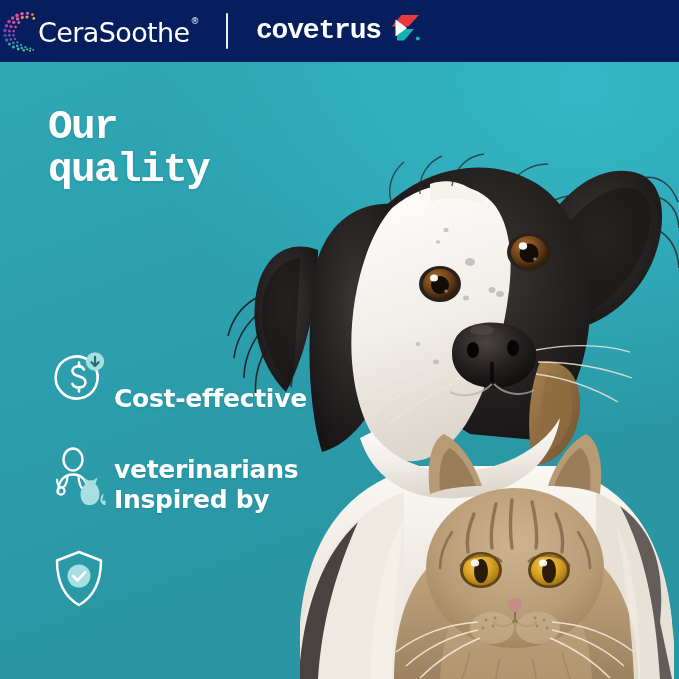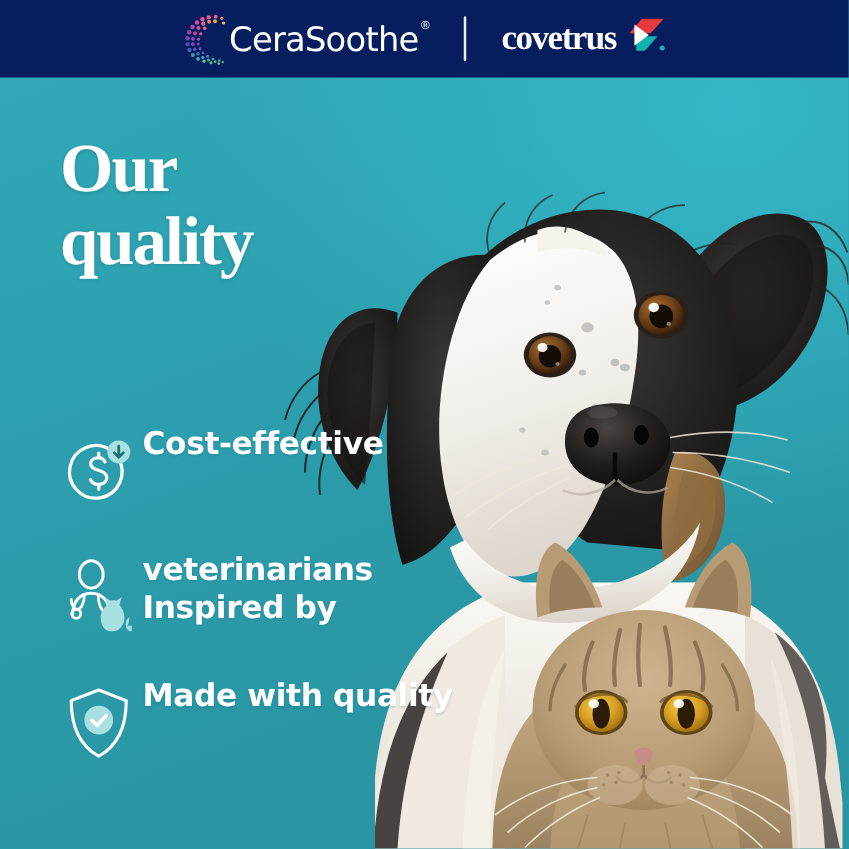--- a/index.html
+++ b/index.html
@@ -9,68 +9,68 @@
     overflow:hidden;background:#2a9aa8;
   }
   #ad{
     position:relative;width:679px;height:679px;overflow:hidden;
   }
 
   
   .logobar{
     position:absolute;left:0;top:0;width:679px;height:62px;
     background:#061d5e;
-    display:flex;align-items:center;justify-content:center;
+    display:flex;align-items:center;justify-content:flex-start;
     z-index:40;
   }
   .brandwrap{display:flex;align-items:center;gap:0;}
   .cerasoothe{display:flex;align-items:center;position:relative;}
   .swirl{position:relative;width:44px;height:44px;margin-right:-6px;}
   .swirl svg{display:block;}
   .cs-word{
     color:#ffffff;font-size:27px;letter-spacing:-0.6px;
     font-weight:400;line-height:1;position:relative;top:1px;
     font-family:"DejaVu Sans", sans-serif;
   }
   .cs-reg{font-size:9px;vertical-align:super;position:relative;top:-8px;left:1px;}
   .divider{
     width:2px;height:36px;background:#ffffff;opacity:.92;
     margin:0 28px;border-radius:1px;
   }
   .covetrus{display:flex;align-items:center;}
   .cov-word{
     color:#ffffff;font-size:28px;font-weight:bold;letter-spacing:-1.2px;
-    line-height:1;font-family:Liberation Serif, serif;
+    line-height:1;font-family:Liberation Mono, monospace;
   }
   .cov-mark{margin-left:7px;display:block;}
 
   
   .bg{
     position:absolute;left:0;top:62px;width:679px;height:617px;
     background:
       radial-gradient(ellipse 700px 560px at 86% 4%, #34b7c6 0%, rgba(52,183,198,0) 62%),
       linear-gradient(160deg, #30a8b5 0%, #2c9ead 38%, #2a96a4 72%, #2a94a2 100%);
     z-index:1;
   }
 
   
   .photo{position:absolute;left:0;top:62px;width:679px;height:617px;z-index:5;overflow:hidden;}
 
   
   .headline{
     position:absolute;left:48px;top:106px;z-index:20;
-    color:#ffffff;font-weight:bold;font-size:55px;line-height:1.06;
-    letter-spacing:-1.6px;font-family:Liberation Serif, serif;
+    color:#ffffff;font-weight:bold;font-size:41px;line-height:1.06;
+    letter-spacing:-1.6px;font-family:Liberation Mono, monospace;
     text-shadow:0 1px 3px rgba(10,70,80,.18);
   }
   .headline div{white-space:nowrap;}
 
   
   .features{position:absolute;left:44px;top:340px;z-index:20;width:330px;}
-  .feature{display:flex;align-items:flex-start;margin-bottom:27px;}
+  .feature{display:flex;align-items:flex-end;margin-bottom:27px;}
   .f-icon{width:70px;min-width:70px;height:74px;display:flex;align-items:center;justify-content:center;}
   .f-text{
     color:#ffffff;font-size:25px;font-weight:600;line-height:1.2;
     letter-spacing:-.3px;font-family:"DejaVu Sans", sans-serif;
     text-shadow:0 1px 2px rgba(10,70,80,.16);
   }
   .f-text span{display:block;}
 </style>
 </head>
 <body>
@@ -357,21 +357,20 @@
 
     <div class="feature">
       <div class="f-icon">
         <svg width="56" height="62" viewBox="0 0 56 62">
           <path d="M28 4 L50 12.5 C50 32 44 48 28 57 C12 48 6 32 6 12.5 Z" stroke="#ffffff" stroke-width="2.5" fill="none" stroke-linejoin="round"></path>
           <circle cx="28" cy="28" r="11.5" fill="#a8dfe0"></circle>
           <path d="M22.5 28.2 L26.6 32.4 L34 24.4" stroke="#ffffff" stroke-width="2.8" fill="none" stroke-linecap="round" stroke-linejoin="round"></path>
         </svg>
       </div>
       <div class="f-text">
-        <span>Made with quality</span>
       </div>
     </div>
   </div>
 
   <div class="logobar">
     <div class="brandwrap">
 
       <div class="cerasoothe">
         <div class="swirl">
           <svg width="44" height="44" viewBox="0 0 44 44">

